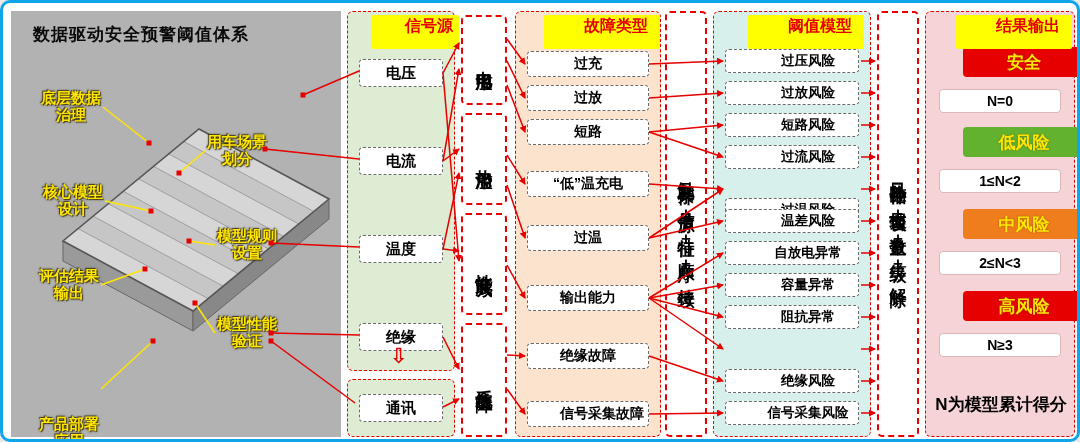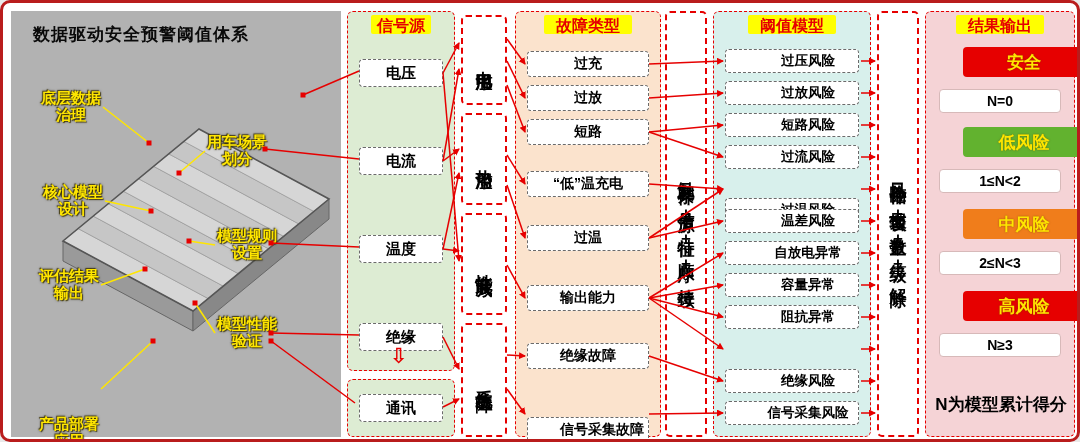--- a/index.html
+++ b/index.html
@@ -1,33 +1,33 @@
 <!DOCTYPE html>
 <html><head>
 <meta charset="utf-8">
 <style>
   html,body{margin:0;padding:0;background:#e9e9e9;}
   .stage{position:relative;width:1080px;height:442px;margin:0 auto;background:#fff;
-         border:3px solid #b91c1c;border-radius:10px;box-sizing:border-box;overflow:hidden;
+         border:3px solid #0ea5e9;border-radius:10px;box-sizing:border-box;overflow:hidden;
          font-family:"Liberation Sans","DejaVu Sans",sans-serif;}
   .left-panel{position:absolute;left:8px;top:8px;width:330px;height:426px;background:#b2b2b2;}
   .battery{position:absolute;left:0;top:0;width:330px;height:426px;z-index:2;}
   .main-title{position:absolute;left:22px;top:12px;font-size:17px;font-weight:bold;color:#0a0a0a;
               letter-spacing:1px;z-index:5;}
   .label-tag{position:absolute;width:60px;font-size:15px;font-weight:bold;color:#ffe600;text-align:center;
              line-height:1.15;z-index:6;
              text-shadow:-1px -1px 1px rgba(60,50,0,.9),1px 1px 1px rgba(60,50,0,.9),0 0 3px rgba(0,0,0,.55);}
   .col-panel{position:absolute;border:1.5px dashed #e60000;border-radius:6px;box-sizing:border-box;z-index:3;}
   .signal-panel{left:344px;top:8px;width:108px;height:360px;background:#ddecd3;}
   .comm-panel{left:344px;top:376px;width:108px;height:58px;background:#ddecd3;}
   .fault-panel{left:512px;top:8px;width:146px;height:426px;background:#fbe3cd;}
   .threshold-panel{left:710px;top:8px;width:158px;height:426px;background:#d8f0ec;}
   .result-panel{left:922px;top:8px;width:150px;height:426px;background:#f5d3d6;}
   .col-header{position:absolute;background:#ffff00;color:#e60000;font-weight:bold;font-size:16px;
-              text-align:center;line-height:22px;height:19px;z-index:12;border-radius:2px;}
+              text-align:center;line-height:22px;height:34px;z-index:12;border-radius:2px;padding-left:28px;}
   .h-signal{left:368px;top:12px;width:60px;}
   .h-fault{left:541px;top:12px;width:88px;text-align:center;}
   .h-threshold{left:745px;top:12px;width:88px;}
   .h-result{left:953px;top:12px;width:88px;}
   .item-box{position:absolute;background:#fff;border:1.5px dashed #6a6a6a;border-radius:4px;box-sizing:border-box;
             display:flex;align-items:center;justify-content:center;font-weight:bold;color:#000;z-index:10;}
   .sig-box{left:356px;width:84px;height:28px;font-size:15px;}
   .comm-box{left:356px;top:391px;width:84px;height:28px;font-size:15px;}
   .fault-box{left:524px;width:122px;height:26px;font-size:14px;}
   .th-box{left:722px;width:134px;height:24px;font-size:13.5px;padding-left:32px;}
@@ -179,21 +179,21 @@
     <div class="abuse-box" style="top: 110px; height: 92px;">热滥用</div>
     <div class="abuse-box" style="top: 210px; height: 102px;">性能衰减</div>
     <div class="abuse-box" style="top: 320px; height: 114px;">系统故障</div>
     <div class="item-box fault-box" style="top: 48px;">过充</div>
     <div class="item-box fault-box" style="top: 82px;">过放</div>
     <div class="item-box fault-box" style="top: 116px;">短路</div>
     <div class="item-box fault-box" style="top: 168px;">“低”温充电</div>
     <div class="item-box fault-box" style="top: 222px;">过温</div>
     <div class="item-box fault-box" style="top: 282px;">输出能力</div>
     <div class="item-box fault-box" style="top: 340px;">绝缘故障</div>
-    <div class="item-box fault-box" style="top: 414px; padding-left: 28px;">信号采集故障</div>
+    <div class="item-box fault-box" style="top: 398px; padding-left: 28px;">信号采集故障</div>
     <div class="item-box th-box" style="top: 46px;">过压风险</div>
     <div class="item-box th-box" style="top: 78px;">过放风险</div>
     <div class="item-box th-box" style="top: 110px;">短路风险</div>
     <div class="item-box th-box" style="top: 142px;">过流风险</div>
     <div class="item-box th-box" style="top: 174px; margin-top: 21px;">过温风险</div>
     <div class="item-box th-box" style="top: 206px;">温差风险</div>
     <div class="item-box th-box" style="top: 238px;">自放电异常</div>
     <div class="item-box th-box" style="top: 270px;">容量异常</div>
     <div class="item-box th-box" style="top: 302px;">阻抗异常</div>
     <div class="item-box th-box" style="top: 366px;">绝缘风险</div>

